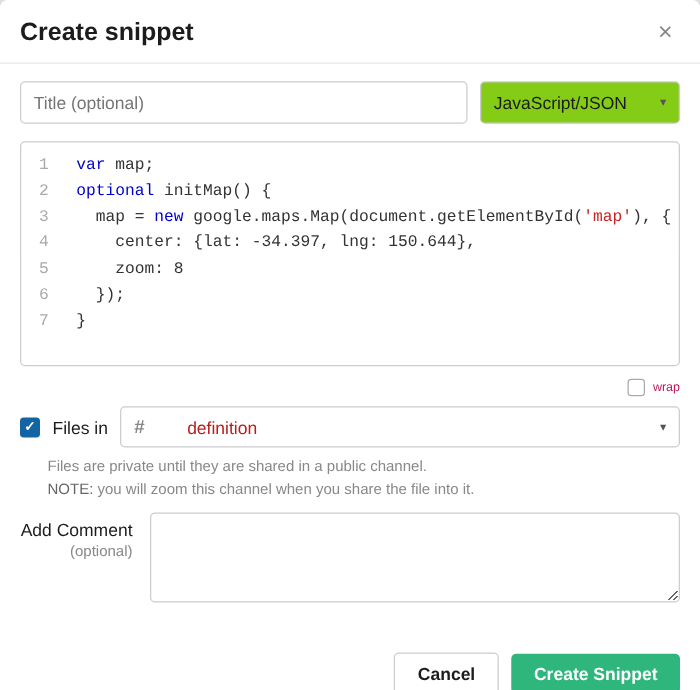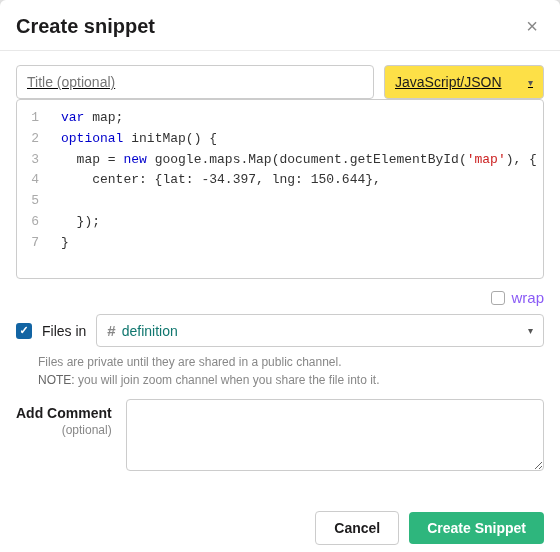--- a/index.html
+++ b/index.html
@@ -41,40 +41,39 @@
       color: #888;
       line-height: 1;
       padding: 2px 6px;
     }
     .modal-body {
       padding: 14px 16px;
     }
     .top-row {
       display: flex;
       gap: 10px;
-      margin-bottom: 0;
-      text-decoration: underline;
+      margin-bottom: 14px;
     }
     .title-input {
       flex: 1;
       padding: 8px 10px;
       border: 1px solid #ccc;
       border-radius: 4px;
       font-size: 14px;
       color: #888;
       outline: none;
     }
     .language-select {
       display: flex;
       align-items: center;
       border: 1px solid #ccc;
       border-radius: 4px;
       padding: 8px 10px;
       cursor: pointer;
-      background: #fde047;
+      background: #84cc16;
       font-size: 14px;
       color: #1d1c1d;
       gap: 8px;
       min-width: 160px;
       justify-content: space-between;
       user-select: none;
     }
     .chevron-down {
       font-size: 10px;
       color: #555;
@@ -121,22 +120,22 @@
       width: 14px;
       height: 14px;
       border: 1px solid #aaa;
       border-radius: 3px;
       background: #fff;
       display: flex;
       align-items: center;
       justify-content: center;
     }
     .wrap-label {
-      font-size: 15px;
-      color: #8b5cf6;
+      font-size: 10px;
+      color: #be185d;
     }
     .share-row {
       display: flex;
       align-items: center;
       gap: 10px;
       margin-bottom: 6px;
     }
     .share-check {
       width: 16px;
       height: 16px;
@@ -176,21 +175,22 @@
       display: flex;
       align-items: center;
       gap: 6px;
     }
     .hash-icon {
       color: #888;
       font-size: 15px;
       font-weight: bold;
     }
     .channel-name {
-      color: #0f766e;
+      color: #b91c1c;
+      margin-left: 28px;
     }
     .channel-chevron {
       font-size: 10px;
       color: #555;
     }
     .share-info {
       font-size: 12px;
       color: #888;
       margin-left: 22px;
       margin-bottom: 10px;
@@ -206,21 +206,21 @@
       align-items: flex-start;
       margin-bottom: 16px;
     }
     .comment-label-group {
       text-align: right;
       min-width: 90px;
       padding-top: 6px;
     }
     .comment-label {
       font-size: 14px;
-      font-weight: 700;
+      font-weight: 400;
       color: #1d1c1d;
       display: block;
     }
     .comment-optional {
       font-size: 12px;
       color: #888;
     }
     .comment-textarea {
       flex: 1;
       border: 1px solid #ccc;
@@ -291,20 +291,21 @@
       <div class="code-line">
         <span class="line-num">3</span>
         <span class="line-code">  map = <span class="kw">new</span> google.maps.Map(document.getElementById(<span class="str">'map'</span>), {</span>
       </div>
       <div class="code-line">
         <span class="line-num">4</span>
         <span class="line-code">    center: {lat: -34.397, lng: 150.644},</span>
       </div>
       <div class="code-line">
         <span class="line-num">5</span>
+        <span class="line-code">    zoom: 8</span>
       </div>
       <div class="code-line">
         <span class="line-num">6</span>
         <span class="line-code">  });</span>
       </div>
       <div class="code-line">
         <span class="line-num">7</span>
         <span class="line-code">}</span>
       </div>
     </div>
@@ -324,21 +325,21 @@
           <span class="hash-icon">#</span>
           <span class="channel-name">definition</span>
         </div>
         <span class="channel-chevron">▾</span>
       </div>
     </div>
 
     <div class="share-info">
       <span>Files are private until they are shared in a public channel.</span><br>
       <strong>NOTE:</strong>
-      <span> you will join zoom channel when you share the file into it.</span>
+      <span> you will zoom this channel when you share the file into it.</span>
     </div>
 
     <div class="comment-row">
       <div class="comment-label-group">
         <span class="comment-label">Add Comment</span>
         <span class="comment-optional">(optional)</span>
       </div>
       <textarea class="comment-textarea" style=""></textarea>
     </div>
 

